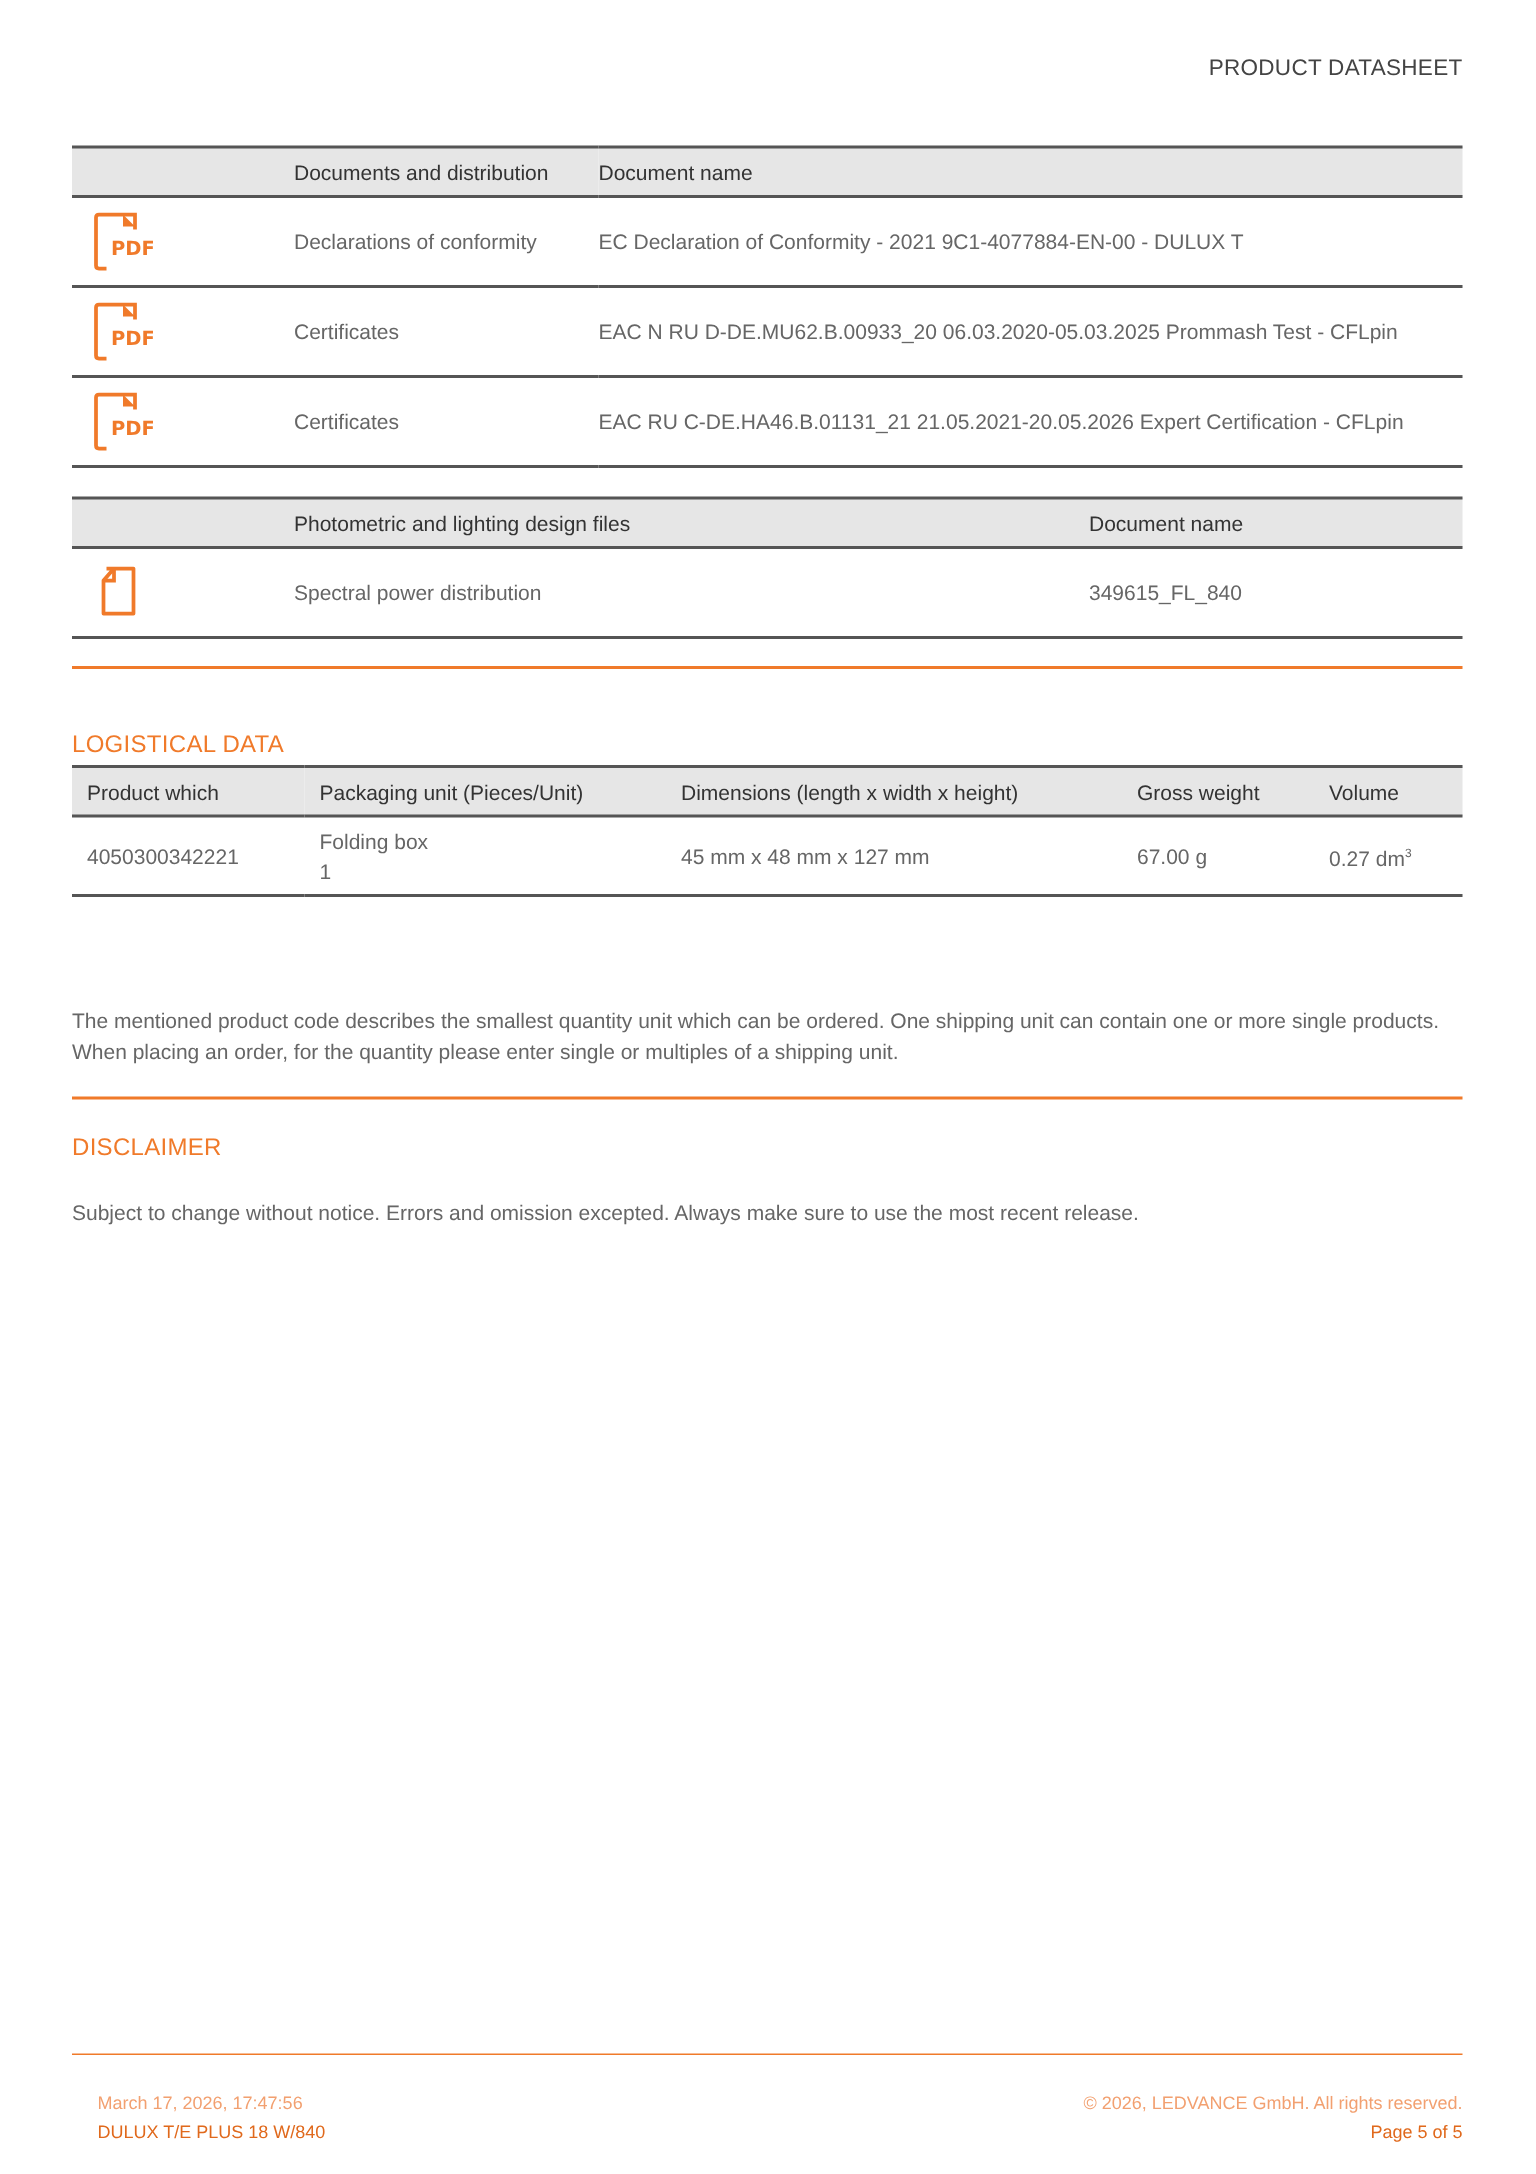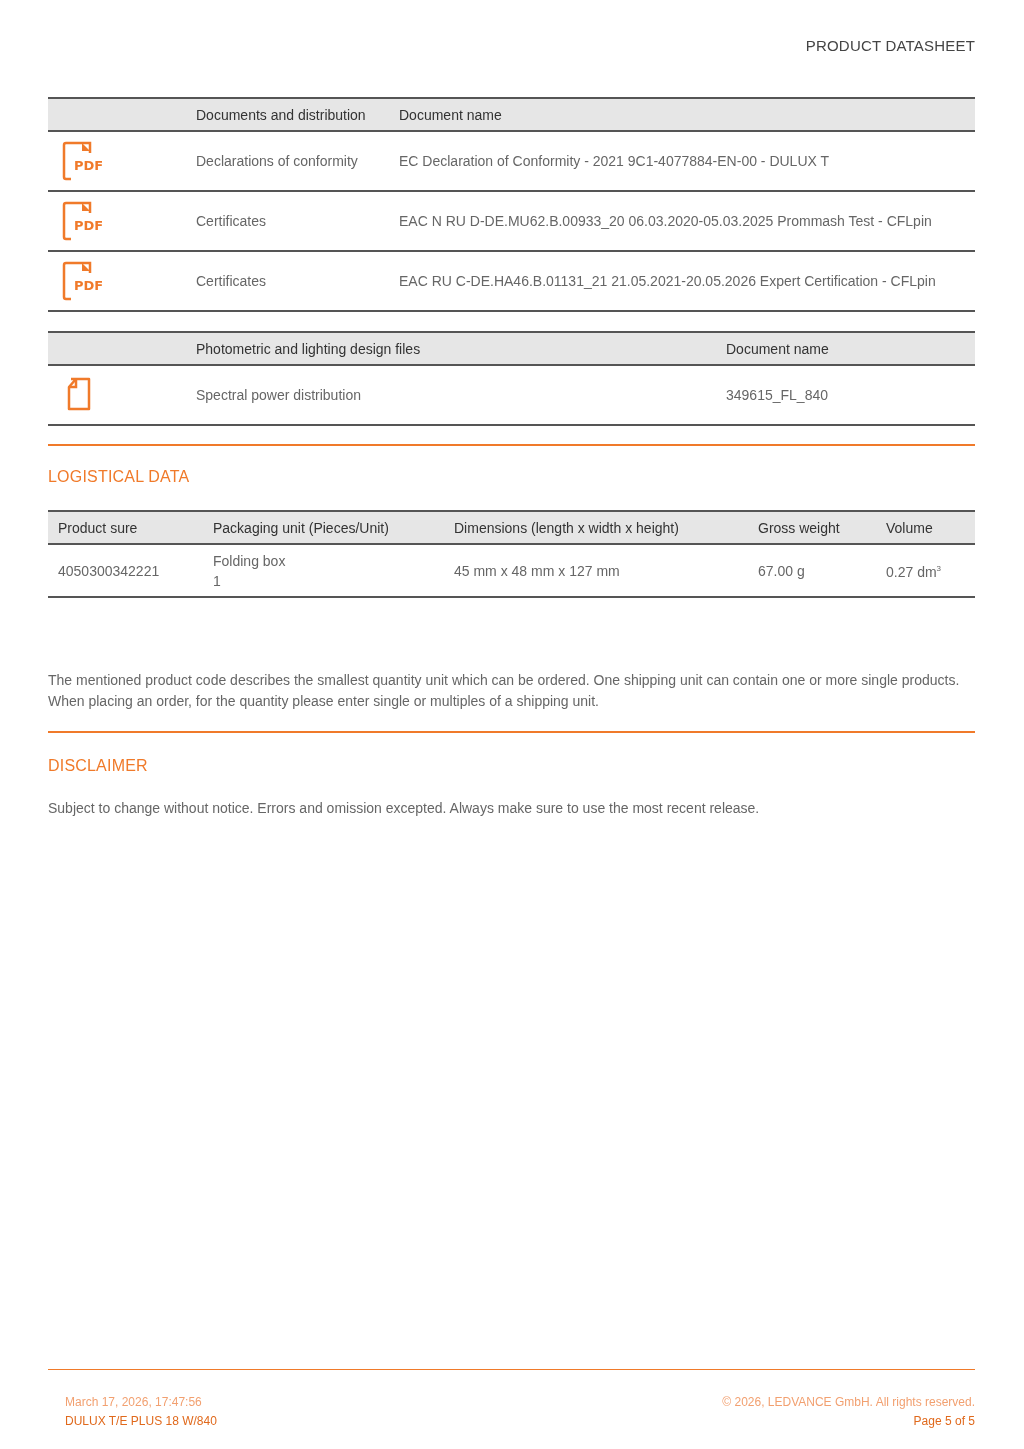--- a/index.html
+++ b/index.html
@@ -123,26 +123,26 @@
             <path d="M8 12 L14 12 L14 5" fill="none" stroke="#f07a2a" stroke-width="2.5"></path>
           </svg>
         </td>
         <td>Spectral power distribution</td>
         <td>349615_FL_840</td>
       </tr>
     </tbody>
   </table>
 
   <div class="orange-rule" style="top:444px;"></div>
-  <div class="section-title" style="top:468px;">LOGISTICAL DATA</div>
+  <div class="section-title" style="top:488px;">LOGISTICAL DATA</div>
 
   <table class="log-table" style="top:510px;">
     <thead>
       <tr>
-        <th style="width:145px;">Product sure</th>
+        <th style="width:145px;">Product which</th>
         <th style="width:231px;">Packaging unit (Pieces/Unit)</th>
         <th style="width:294px;">Dimensions (length x width x height)</th>
         <th style="width:118px;">Gross weight</th>
         <th>Volume</th>
       </tr>
     </thead>
     <tbody>
       <tr>
         <td>4050300342221</td>
         <td>

